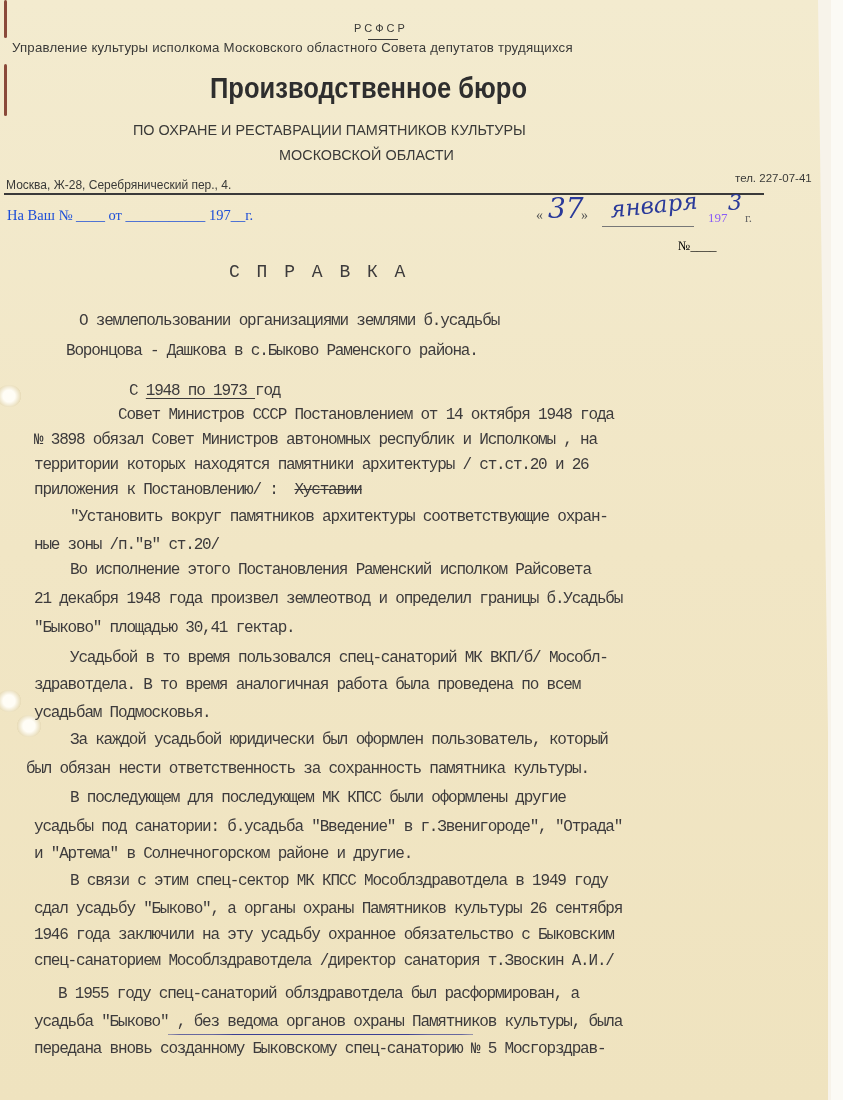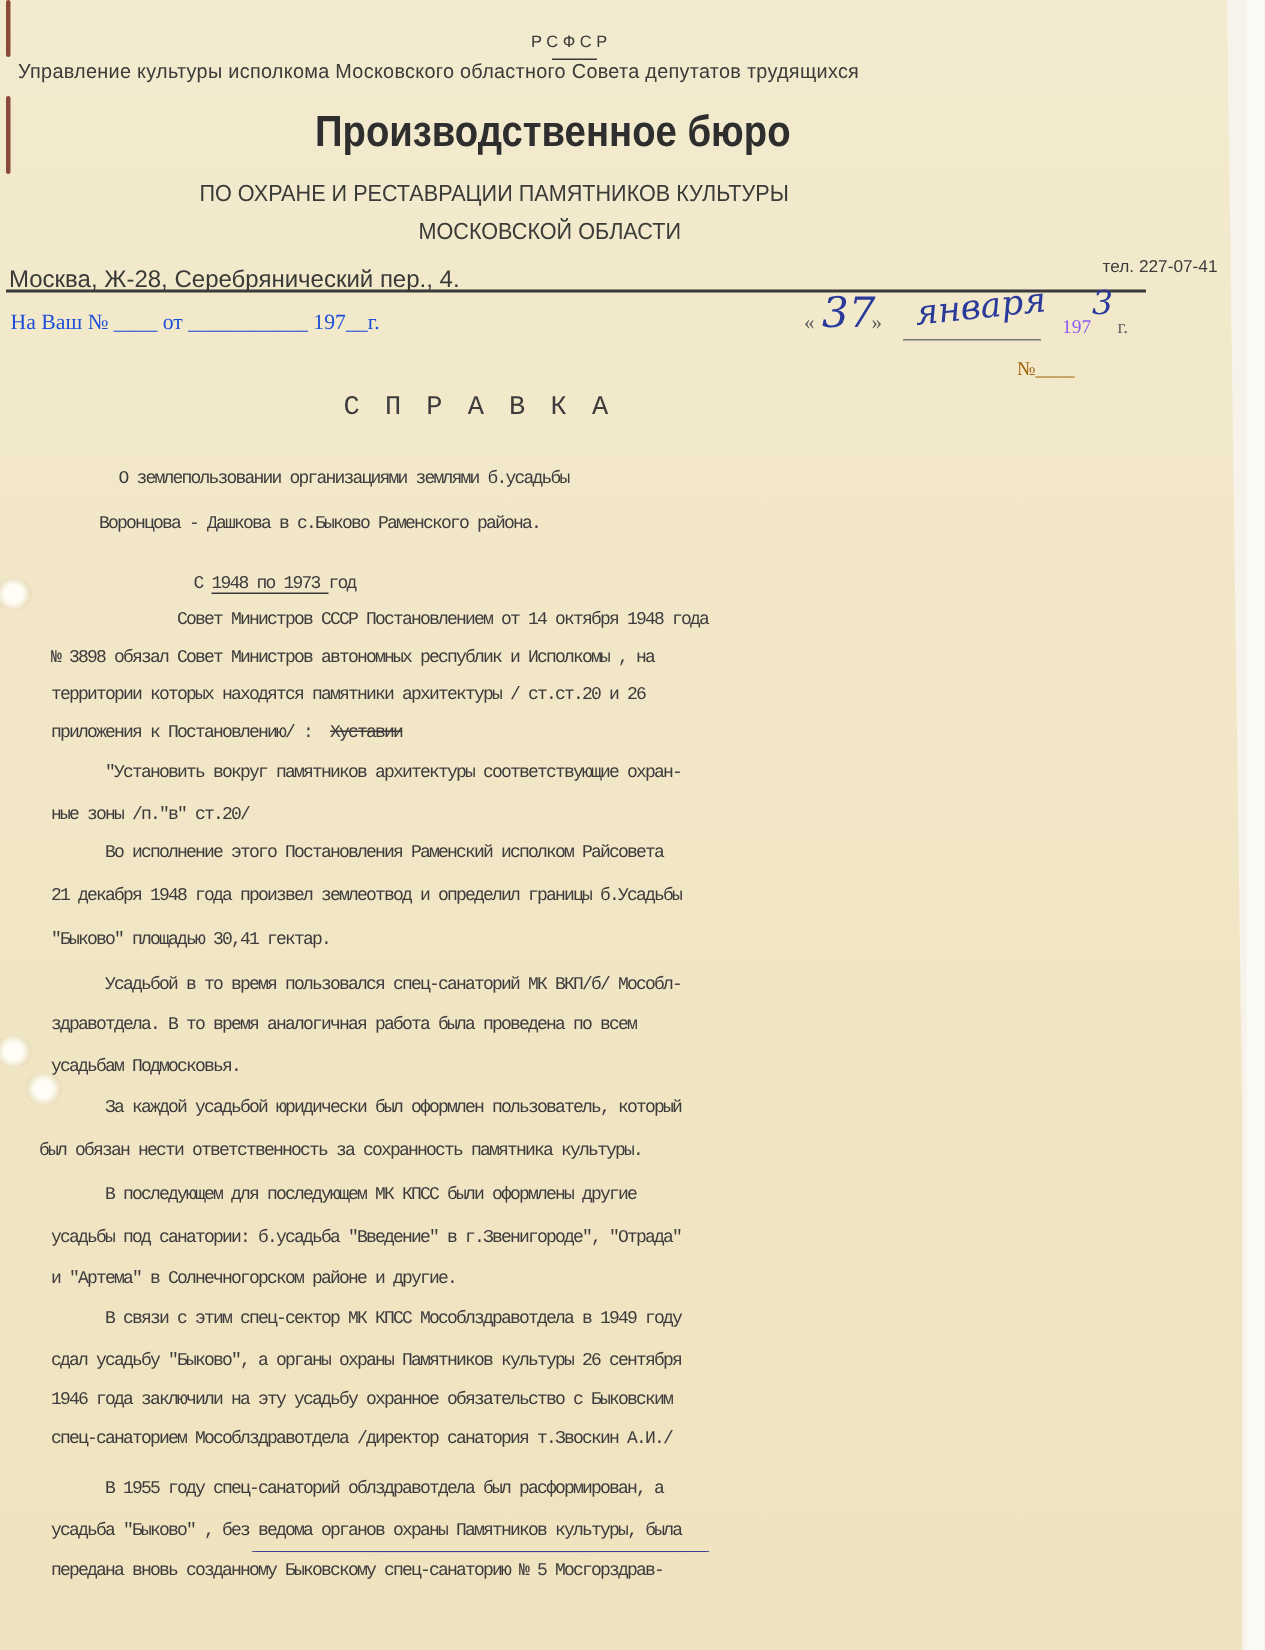--- a/index.html
+++ b/index.html
@@ -23,21 +23,21 @@
     }
     .hole {
       position: absolute; width: 26px; height: 22px; border-radius: 50%;
       background: radial-gradient(circle, #fffdf6 35%, #e8dcb8 70%, transparent 72%);
     }
     .print { font-family: "Liberation Sans Narrow", "Liberation Sans", sans-serif; color: #3a3a38; position: absolute; white-space: nowrap; }
     .serif { font-family: "Liberation Serif", "DejaVu Serif", serif; }
     .typed {
       font-family: "Liberation Mono", "DejaVu Sans Mono", monospace;
       color: #3d3b3c; position: absolute; white-space: nowrap;
-      font-size: 12px; letter-spacing: -1.2px;
+      font-size: 16px; letter-spacing: -1.2px;
     }
     .ink { font-family: "DejaVu Serif", serif; font-style: italic; color: #2a3a9a; position: absolute; white-space: nowrap; }
     .rule { position: absolute; background: #3a3a3a; height: 1px; }
     .ink-line { position: absolute; height: 0; border-bottom: 1.5px solid #3b3f94; }
     u.ul { text-underline-offset: 3px; }
     .strike { text-decoration: line-through; }
   </style>
 </head>
 <body>
 
@@ -49,35 +49,35 @@
 <div class="hole" style="left:-4px;top:385px"></div>
 <div class="hole" style="left:-4px;top:690px"></div>
 <div class="hole" style="left:16px;top:715px"></div>
 
 <div class="print" style="left:354px;top:22px;font-size:11px;letter-spacing:3px">РСФСР</div>
 <div class="rule" style="left:368px;top:39px;width:30px"></div>
 <div class="print" style="left:12px;top:40px;font-size:13.5px;letter-spacing:0.2px;transform:scaleX(0.98);transform-origin:left">Управление культуры исполкома Московского  областного  Совета  депутатов  трудящихся</div>
 <div class="print" style="left:210px;top:72px;font-size:29px;font-weight:bold;color:#2e2e2e;transform:scaleX(0.88);transform-origin:left">Производственное бюро</div>
 <div class="print" style="left:133px;top:121px;font-size:15.5px;transform:scaleX(0.93);transform-origin:left">ПО ОХРАНЕ И РЕСТАВРАЦИИ ПАМЯТНИКОВ КУЛЬТУРЫ</div>
 <div class="print" style="left:279px;top:146px;font-size:15.5px;transform:scaleX(0.93);transform-origin:left">МОСКОВСКОЙ ОБЛАСТИ</div>
-<div class="print" style="left:6px;top:178px;font-size:16px">Москва, Ж-28, Серебрянический пер., 4.</div>
+<div class="print" style="left:6px;top:178px;font-size:12px">Москва, Ж-28, Серебрянический пер., 4.</div>
 <div class="print" style="left:735px;top:172px;font-size:11.5px">тел. 227-07-41</div>
 <div class="rule" style="left:4px;top:193px;width:760px;height:1.5px"></div>
 
 <div class="print serif" style="left:7px;top:207px;font-size:14.5px;color:#1d4ed8">На Ваш № ____ от ___________ 197__г.</div>
 
 <div class="print serif" style="left:536px;top:208px;font-size:14px;color:#555">«</div>
 <div class="ink" style="left:548px;top:192px;font-size:28px">37</div>
 <div class="print serif" style="left:581px;top:208px;font-size:14px;color:#555">»</div>
 <div class="ink" style="left:610px;top:192px;font-size:23px;transform:rotate(-6deg)">января</div>
 <div class="rule" style="left:602px;top:226px;width:92px;background:#777"></div>
 <div class="print serif" style="left:708px;top:210px;font-size:13px;color:#8b5cf6">197</div>
 <div class="ink" style="left:728px;top:190px;font-size:22px">3</div>
 <div class="print serif" style="left:745px;top:210px;font-size:13px;color:#666">г.</div>
-<div class="print serif" style="left:678px;top:238px;font-size:13px;color:#a16207">№____</div>
+<div class="print serif" style="left:678px;top:238px;font-size:13px;color:#000000">№____</div>
 
 <div class="typed" style="left:229px;top:262px;font-size:18px;letter-spacing:3px">С П Р А В К А</div>
 
 <div class="typed" style="left:79px;top:312px">О землепользовании  организациями землями б.усадьбы</div>
 <div class="typed" style="left:66px;top:342px">Воронцова - Дашкова в с.Быково Раменского района.</div>
 <div class="typed" style="left:129px;top:382px">
   <span>С </span><u class="ul">1948 по 1973 </u><span>год</span>
 </div>
 
 <div class="typed" style="left:118px;top:406px">Совет Министров СССР Постановлением от 14 октября 1948 года</div>
@@ -96,18 +96,18 @@
 <div class="typed" style="left:34px;top:704px">усадьбам Подмосковья.</div>
 <div class="typed" style="left:70px;top:731px">За каждой усадьбой юридически был оформлен пользователь, который</div>
 <div class="typed" style="left:26px;top:760px">был обязан нести ответственность за сохранность памятника культуры.</div>
 <div class="typed" style="left:70px;top:789px">В последующем для последующем МК КПСС были оформлены другие</div>
 <div class="typed" style="left:34px;top:818px">усадьбы под санатории: б.усадьба "Введение" в г.Звенигороде", "Отрада"</div>
 <div class="typed" style="left:34px;top:845px">и "Артема" в Солнечногорском районе и другие.</div>
 <div class="typed" style="left:70px;top:872px">В связи с этим спец-сектор МК КПСС Мособлздравотдела в 1949 году</div>
 <div class="typed" style="left:34px;top:900px">сдал усадьбу "Быково", а органы охраны Памятников культуры 26 сентября</div>
 <div class="typed" style="left:34px;top:926px">1946 года заключили на эту усадьбу охранное обязательство с Быковским</div>
 <div class="typed" style="left:34px;top:952px">спец-санаторием Мособлздравотдела /директор  санатория т.Звоскин А.И./</div>
-<div class="typed" style="left:70px;top:985px">В 1955 году спец-санаторий облздравотдела был расформирован, а</div>
+<div class="typed" style="left:58px;top:985px">В 1955 году спец-санаторий облздравотдела был расформирован, а</div>
 <div class="typed" style="left:34px;top:1013px">
   <span>усадьба "Быково" , </span><span>без ведома органов охраны Памятников культуры</span><span>, была</span>
 </div>
 <div class="ink-line" style="left:168px;top:1034px;width:305px;border-radius:0 0 50% 50%"></div>
 <div class="typed" style="left:34px;top:1040px">передана вновь созданному Быковскому спец-санаторию № 5 Мосгорздрав-</div>
 
 </body></html>

